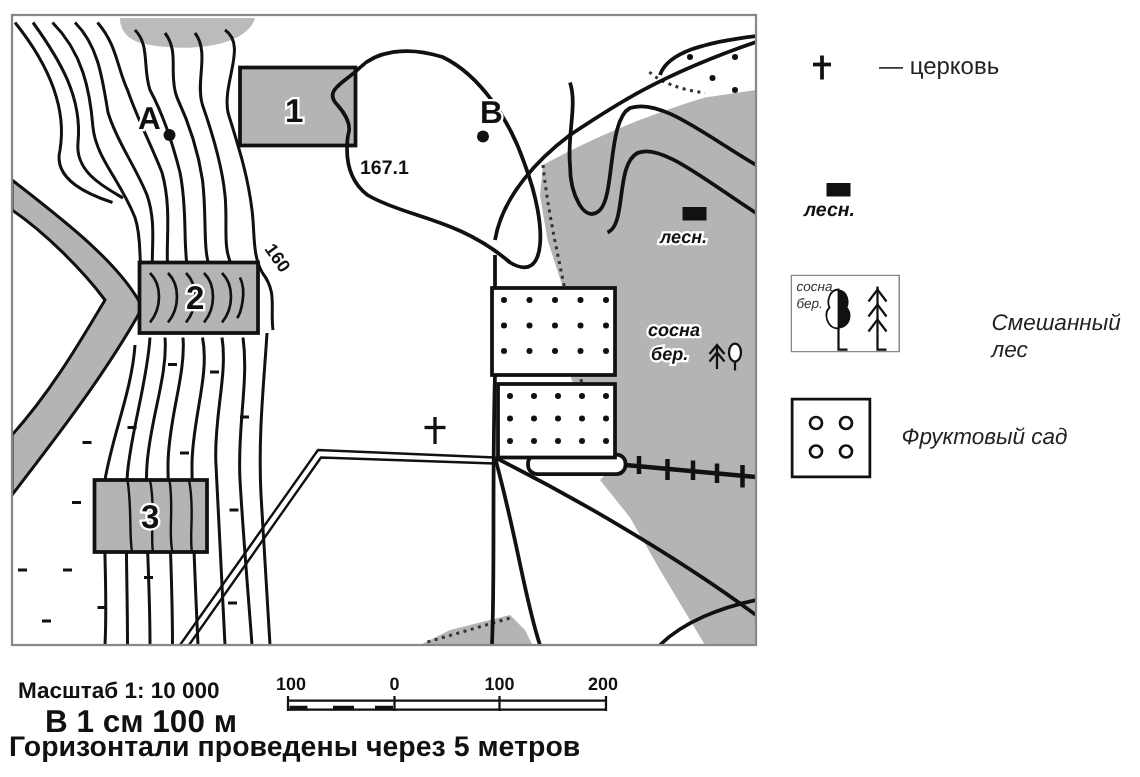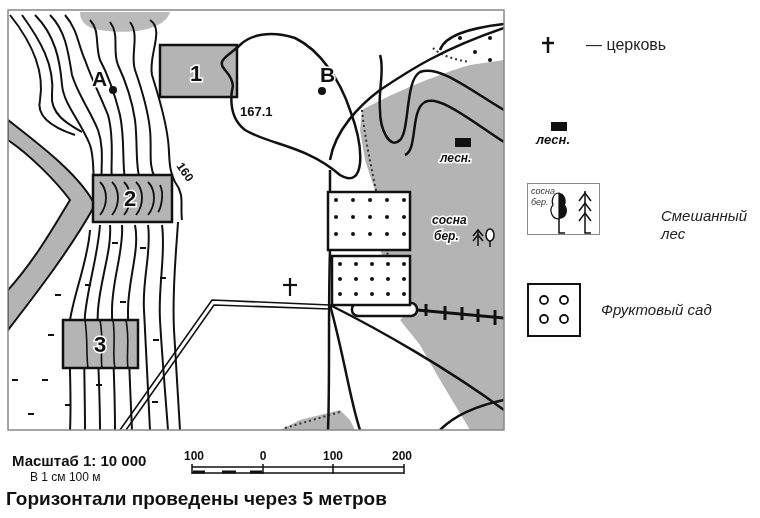--- a/index.html
+++ b/index.html
@@ -3,21 +3,21 @@
 <meta charset="utf-8">
 <style>
   html, body { margin:0; padding:0; background:#ffffff; }
   body { width:760px; height:518px; position:relative; overflow:hidden; font-family:"Liberation Sans", sans-serif; color:#111; }
   #map { position:absolute; left:0; top:0; width:520px; height:440px; }
   .legend-item { position:absolute; display:flex; align-items:center; }
   .legend-text { font-size:16px; color:#222; font-family:"Liberation Sans", sans-serif; }
   .legend-italic { font-style:italic; font-size:15px; color:#222; line-height:18px; }
   .scale-block { position:absolute; left:12px; top:452px; }
   .scale-line1 { font-weight:bold; font-size:15px; position:absolute; left:0; top:0; white-space:nowrap; }
-  .scale-line2 { font-weight:normal; font-size:12px; position:absolute; left:18px; top:18px; white-space:nowrap; }
+  .scale-line2 { font-weight:bold; font-size:21px; position:absolute; left:18px; top:18px; white-space:nowrap; }
   .scale-line3 { font-weight:bold; font-size:19px; position:absolute; left:-6px; top:36px; white-space:nowrap; }
   #scalebar { position:absolute; left:180px; top:448px; width:240px; height:40px; }
 </style>
 </head>
 <body>
 
 <svg id="map" viewBox="0 0 520 440" xmlns="http://www.w3.org/2000/svg">
   <defs>
     <clipPath id="frameclip">
         <rect x="8" y="10" width="496" height="420"></rect>
@@ -229,21 +229,21 @@
     <path d="M52,18 L58,10 L64,18 M52,28 L58,20 L64,28 M52,38 L58,30 L64,38" fill="none" stroke="#111" stroke-width="1.5"></path>
   </svg>
   <span style="position:absolute; left:4px; top:3px; font-size:9px; font-style:italic; color:#333;">сосна</span>
   <span style="position:absolute; left:4px; top:14px; font-size:9px; font-style:italic; color:#333;">бер.</span>
   <div style="position:absolute; left:86px; top:24px;margin-left:48px;">
     <div class="legend-italic">Смешанный</div>
     <div class="legend-italic">лес</div>
   </div>
 </div>
 
-<div style="position:absolute; left:527px; top:283px; width:230px; height:54px;">
+<div style="position:absolute; left:527px; top:265px; width:230px; height:54px;">
   <svg width="54" height="54" viewBox="0 0 54 54" style="position:absolute; left:0; top:0;">
     <rect x="1" y="1" width="52" height="52" fill="#fff" stroke="#111" stroke-width="2"></rect>
     <circle cx="17" cy="17" r="4" fill="none" stroke="#111" stroke-width="1.8"></circle>
     <circle cx="37" cy="17" r="4" fill="none" stroke="#111" stroke-width="1.8"></circle>
     <circle cx="17" cy="36" r="4" fill="none" stroke="#111" stroke-width="1.8"></circle>
     <circle cx="37" cy="36" r="4" fill="none" stroke="#111" stroke-width="1.8"></circle>
   </svg>
   <span class="legend-italic" style="position:absolute; left:74px; top:18px;">Фруктовый сад</span>
 </div>
 

